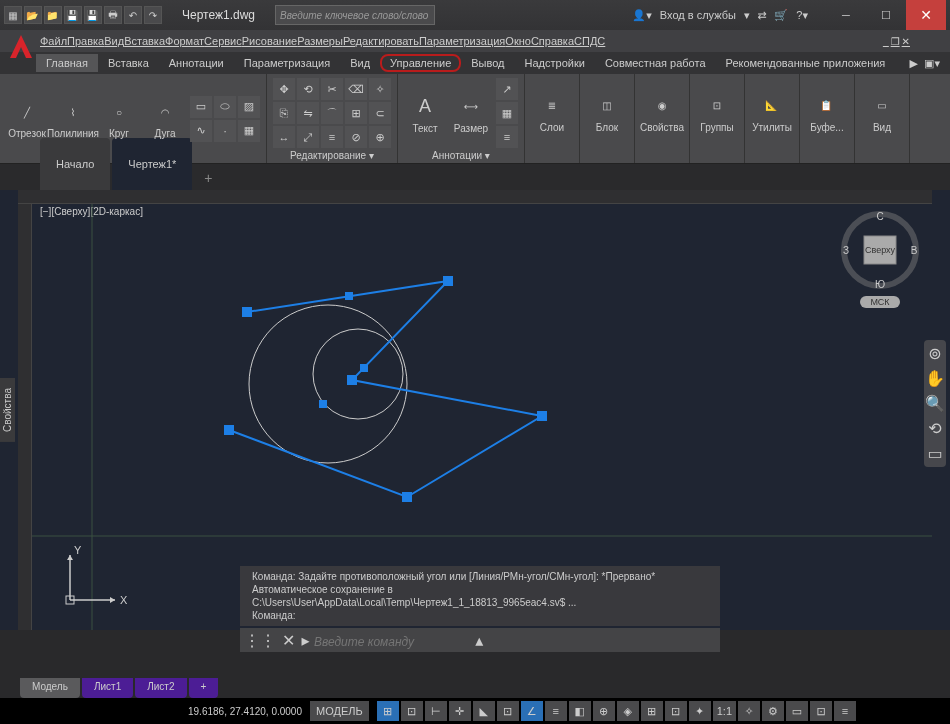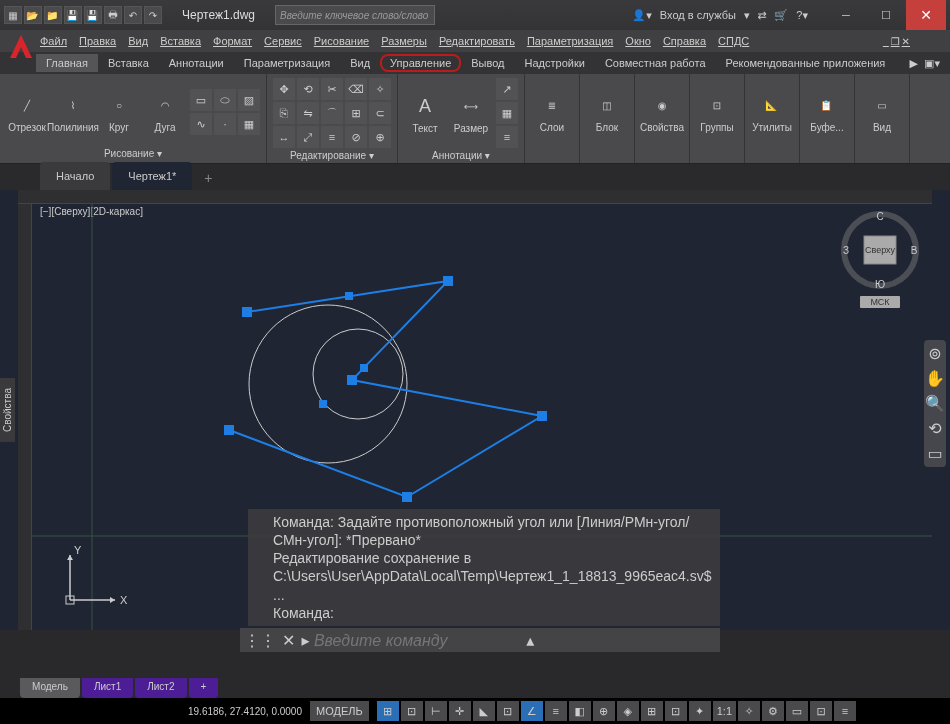--- a/index.html
+++ b/index.html
@@ -10,21 +10,21 @@
 .qat { display: flex; gap: 2px; }
 .qat-btn { width: 18px; height: 18px; background: #4a4a4c; border: 1px solid #555; display: flex; align-items: center; justify-content: center; font-size: 10px; color: #ccc; }
 .title-text { flex: 0 0 auto; margin: 0 20px; font-size: 12px; color: #ddd; }
 .search-box { width: 160px; height: 20px; background: #4a4a4c; border: 1px solid #666; font-size: 10px; font-style: italic; color: #999; padding: 0 4px; display: flex; align-items: center; }
 .title-right { margin-left: auto; display: flex; align-items: center; gap: 8px; font-size: 11px; }
 .win-controls { display: flex; margin-left: 10px; }
 .win-btn { width: 40px; height: 30px; display: flex; align-items: center; justify-content: center; color: #ccc; }
 .win-btn.close { background: #c5403d; color: #fff; font-size: 14px; }
 
 
-.menubar { height: 22px; background: #404043; display: flex; align-items: center; padding: 0 40px; gap: 12px; font-size: 11px; }
+.menubar { height: 22px; background: #404043; display: flex; align-items: center; padding: 0 40px; font-size: 11px; }
 .menubar span { cursor: pointer; text-decoration: underline; }
 .menu-logo { position: absolute; left: 6px; top: 32px; width: 30px; height: 30px; }
 .mdi-controls { margin-left: auto; display: flex; gap: 2px; font-size: 10px; }
 
 
 .ribbon-tabs { height: 22px; background: #333335; display: flex; align-items: center; padding-left: 36px; font-size: 11px; }
 .ribbon-tab { padding: 3px 10px; cursor: pointer; }
 .ribbon-tab.active { background: #555557; }
 .ribbon-tab.highlighted { border: 2px solid #b91c1c; border-radius: 8px; padding: 1px 8px; }
 .ribbon-tabs-end { margin-left: auto; display: flex; gap: 6px; padding-right: 10px; }
@@ -34,40 +34,40 @@
 .panel { border-right: 1px solid #333; padding: 4px 6px; display: flex; flex-direction: column; position: relative; }
 .panel-body { flex: 1; display: flex; align-items: center; gap: 4px; }
 .panel-title { font-size: 10px; text-align: center; color: #ccc; padding-top: 2px; }
 .big-tool { display: flex; flex-direction: column; align-items: center; gap: 2px; font-size: 10px; width: 42px; }
 .big-tool .icon { width: 28px; height: 28px; display: flex; align-items: center; justify-content: center; }
 .small-grid { display: grid; grid-template-columns: repeat(3, 22px); gap: 2px; }
 .small-tool { width: 22px; height: 22px; background: #525254; display: flex; align-items: center; justify-content: center; font-size: 11px; }
 
 
 .filetabs { height: 26px; background: #2a2a2c; display: flex; align-items: flex-end; padding-left: 40px; gap: 2px; }
-.filetab { padding: 8px 16px; background: #3a3a3c; font-size: 11px; border-radius: 4px 4px 0 0; text-align: center; }
+.filetab { padding: 20px 16px; background: #3a3a3c; font-size: 11px; border-radius: 4px 4px 0 0; text-align: center; }
 .filetab.active { background: #1f2532; }
 .filetab-add { padding: 4px 10px; font-size: 14px; color: #888; }
 
 
 .canvas-area { position: relative; height: 440px; background: #1f2532; overflow: hidden; }
 .props-tab { position: absolute; left: 0; top: 50%; transform: translateY(-50%) rotate(180deg); writing-mode: vertical-rl; background: #3a3a3c; padding: 10px 2px; font-size: 10px; }
 .ruler-h { position: absolute; top: 0; left: 18px; right: 18px; height: 14px; background: #2f2f31; border-bottom: 1px solid #444; }
 .ruler-v { position: absolute; top: 14px; left: 18px; width: 14px; bottom: 0; background: #2f2f31; border-right: 1px solid #444; }
 .view-label { position: absolute; top: 16px; left: 40px; font-size: 10px; color: #ccc; }
 .drawing { position: absolute; top: 14px; left: 32px; right: 18px; bottom: 0; }
 .viewcube { position: absolute; top: 20px; right: 30px; width: 80px; height: 80px; }
 .nav-bar { position: absolute; right: 4px; top: 150px; width: 22px; background: rgba(80,80,83,0.8); border-radius: 4px; padding: 4px 0; display: flex; flex-direction: column; gap: 6px; align-items: center; }
 .ucs-icon { position: absolute; bottom: 20px; left: 60px; }
 
 
 .command-area { position: absolute; bottom: 72px; left: 240px; width: 480px; }
-.cmd-history { background: rgba(60,60,62,0.9); padding: 4px 25px; font-size: 14px; font-family: Consolas, monospace; color: #ccc; line-height: 1.3; margin-left: 8px; }
+.cmd-history { background: rgba(60,60,62,0.9); padding: 4px 12px; font-size: 10px; font-family: Consolas, monospace; color: #ccc; line-height: 1.3; }
 .cmd-input { display: flex; align-items: center; height: 24px; background: rgba(70,70,72,0.95); padding: 0 4px; gap: 6px; margin-top: 2px; }
-.cmd-input input { flex: 1; background: transparent; border: none; color: #ccc; font-size: 16px; font-style: italic; outline: none; }
+.cmd-input input { flex: 1; background: transparent; border: none; color: #ccc; font-size: 12px; font-style: italic; outline: none; }
 
 
 .layout-tabs { position: absolute; bottom: 26px; left: 20px; height: 20px; display: flex; gap: 2px; font-size: 10px; }
 .layout-tab { padding: 3px 12px; background: #4c1d95; border-radius: 0 0 4px 4px; }
 .layout-tab.active { background: #5a5a5c; }
 
 
 .statusbar { position: absolute; bottom: 0; left: 0; right: 0; height: 26px; background: #000000; display: flex; align-items: center; padding: 0 8px; font-size: 10px; gap: 8px; }
 .coords { margin-left: 180px; }
 .status-right { display: flex; gap: 2px; align-items: center; }
@@ -168,21 +168,20 @@
         </div>
       <div class="small-grid">
         <div class="small-tool">▭</div>
         <div class="small-tool">⬭</div>
         <div class="small-tool">▨</div>
         <div class="small-tool">∿</div>
         <div class="small-tool">·</div>
         <div class="small-tool">▦</div>
       </div>
     </div>
-    <div class="panel-title">Рисование ▾</div>
   </div>
   <div class="panel">
     <div class="panel-body">
       <div class="small-grid" style="grid-template-columns:repeat(5,22px)">
         <div class="small-tool">✥</div>
         <div class="small-tool">⟲</div>
         <div class="small-tool">✂</div>
         <div class="small-tool">⌫</div>
         <div class="small-tool">✧</div>
         <div class="small-tool">⎘</div>
@@ -329,36 +328,36 @@
   <div class="viewcube">
     <svg width="80" height="80" viewBox="0 0 80 80">
       <circle cx="40" cy="40" r="36" fill="none" stroke="#777" stroke-width="6" opacity="0.5"></circle>
       <rect x="24" y="26" width="32" height="28" fill="#aaa" stroke="#888"></rect>
       <text x="40" y="43" text-anchor="middle" fill="#333" font-size="9">Сверху</text>
       <text x="40" y="10" text-anchor="middle" fill="#ccc" font-size="10">С</text>
       <text x="40" y="78" text-anchor="middle" fill="#ccc" font-size="10">Ю</text>
       <text x="74" y="44" text-anchor="middle" fill="#ccc" font-size="10">В</text>
       <text x="6" y="44" text-anchor="middle" fill="#ccc" font-size="10">З</text>
     </svg>
-    <div style="text-align:center;font-size:9px;background:#aaa;color:#333;border-radius:1px;padding:1px 0;width:40px;margin:2px auto">МСК</div>
+    <div style="text-align:center;font-size:9px;background:#aaa;color:#333;border-radius:6px;padding:1px 0;width:40px;margin:2px auto">МСК</div>
   </div>
 
   <div class="nav-bar">
     <span>⊚</span>
     <span>✋</span>
     <span>🔍</span>
     <span>⟲</span>
     <span>▭</span>
   </div>
 </div>
 
 <div class="command-area">
   <div class="cmd-history">
     <div>Команда: Задайте противоположный угол или [Линия/РМн-угол/СМн-угол]: *Прервано*</div>
-    <div>Редактирование сохранение в C:\Users\User\AppData\Local\Temp\Чертеж1_1_18813_9965eac4.sv$ ...</div>
+    <div>Автоматическое сохранение в C:\Users\User\AppData\Local\Temp\Чертеж1_1_18813_9965eac4.sv$ ...</div>
     <div>Команда:</div>
   </div>
   <div class="cmd-input">
     <span>⋮⋮</span>
     <span>✕</span>
     <span>▸
     <input placeholder="Введите команду" style="">
     <span>▴</span>
   </span>
     </div>

